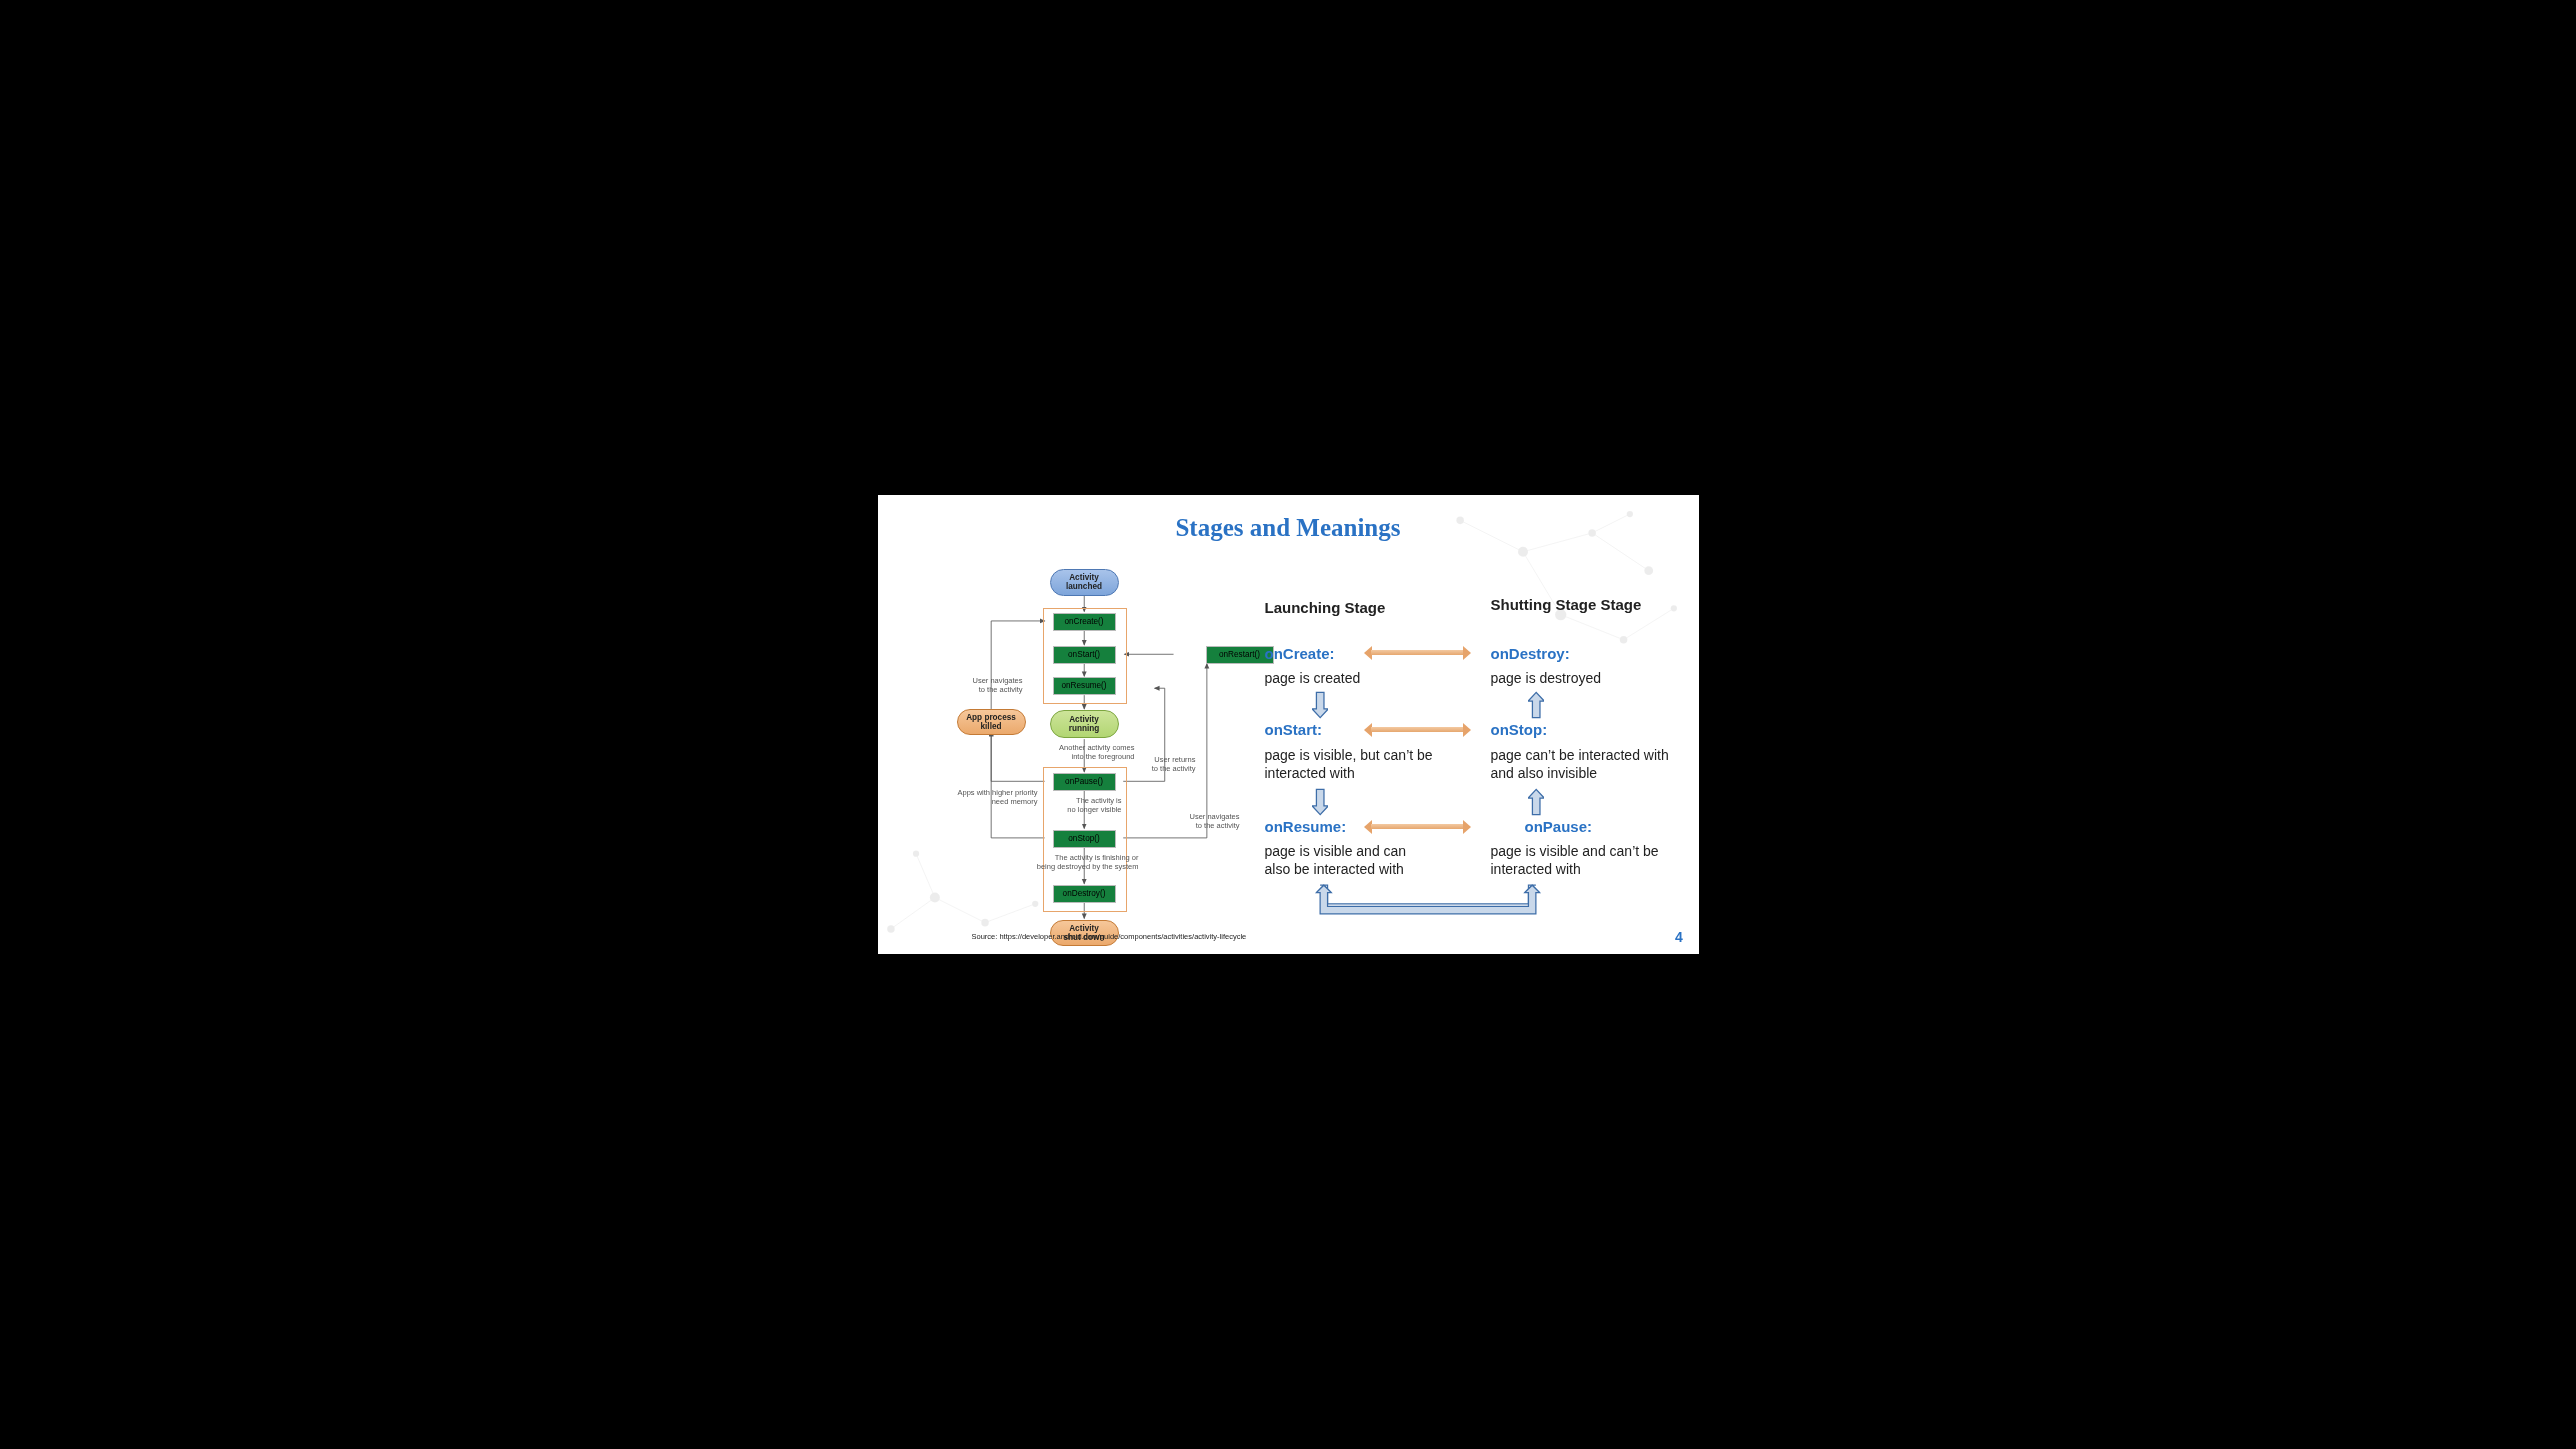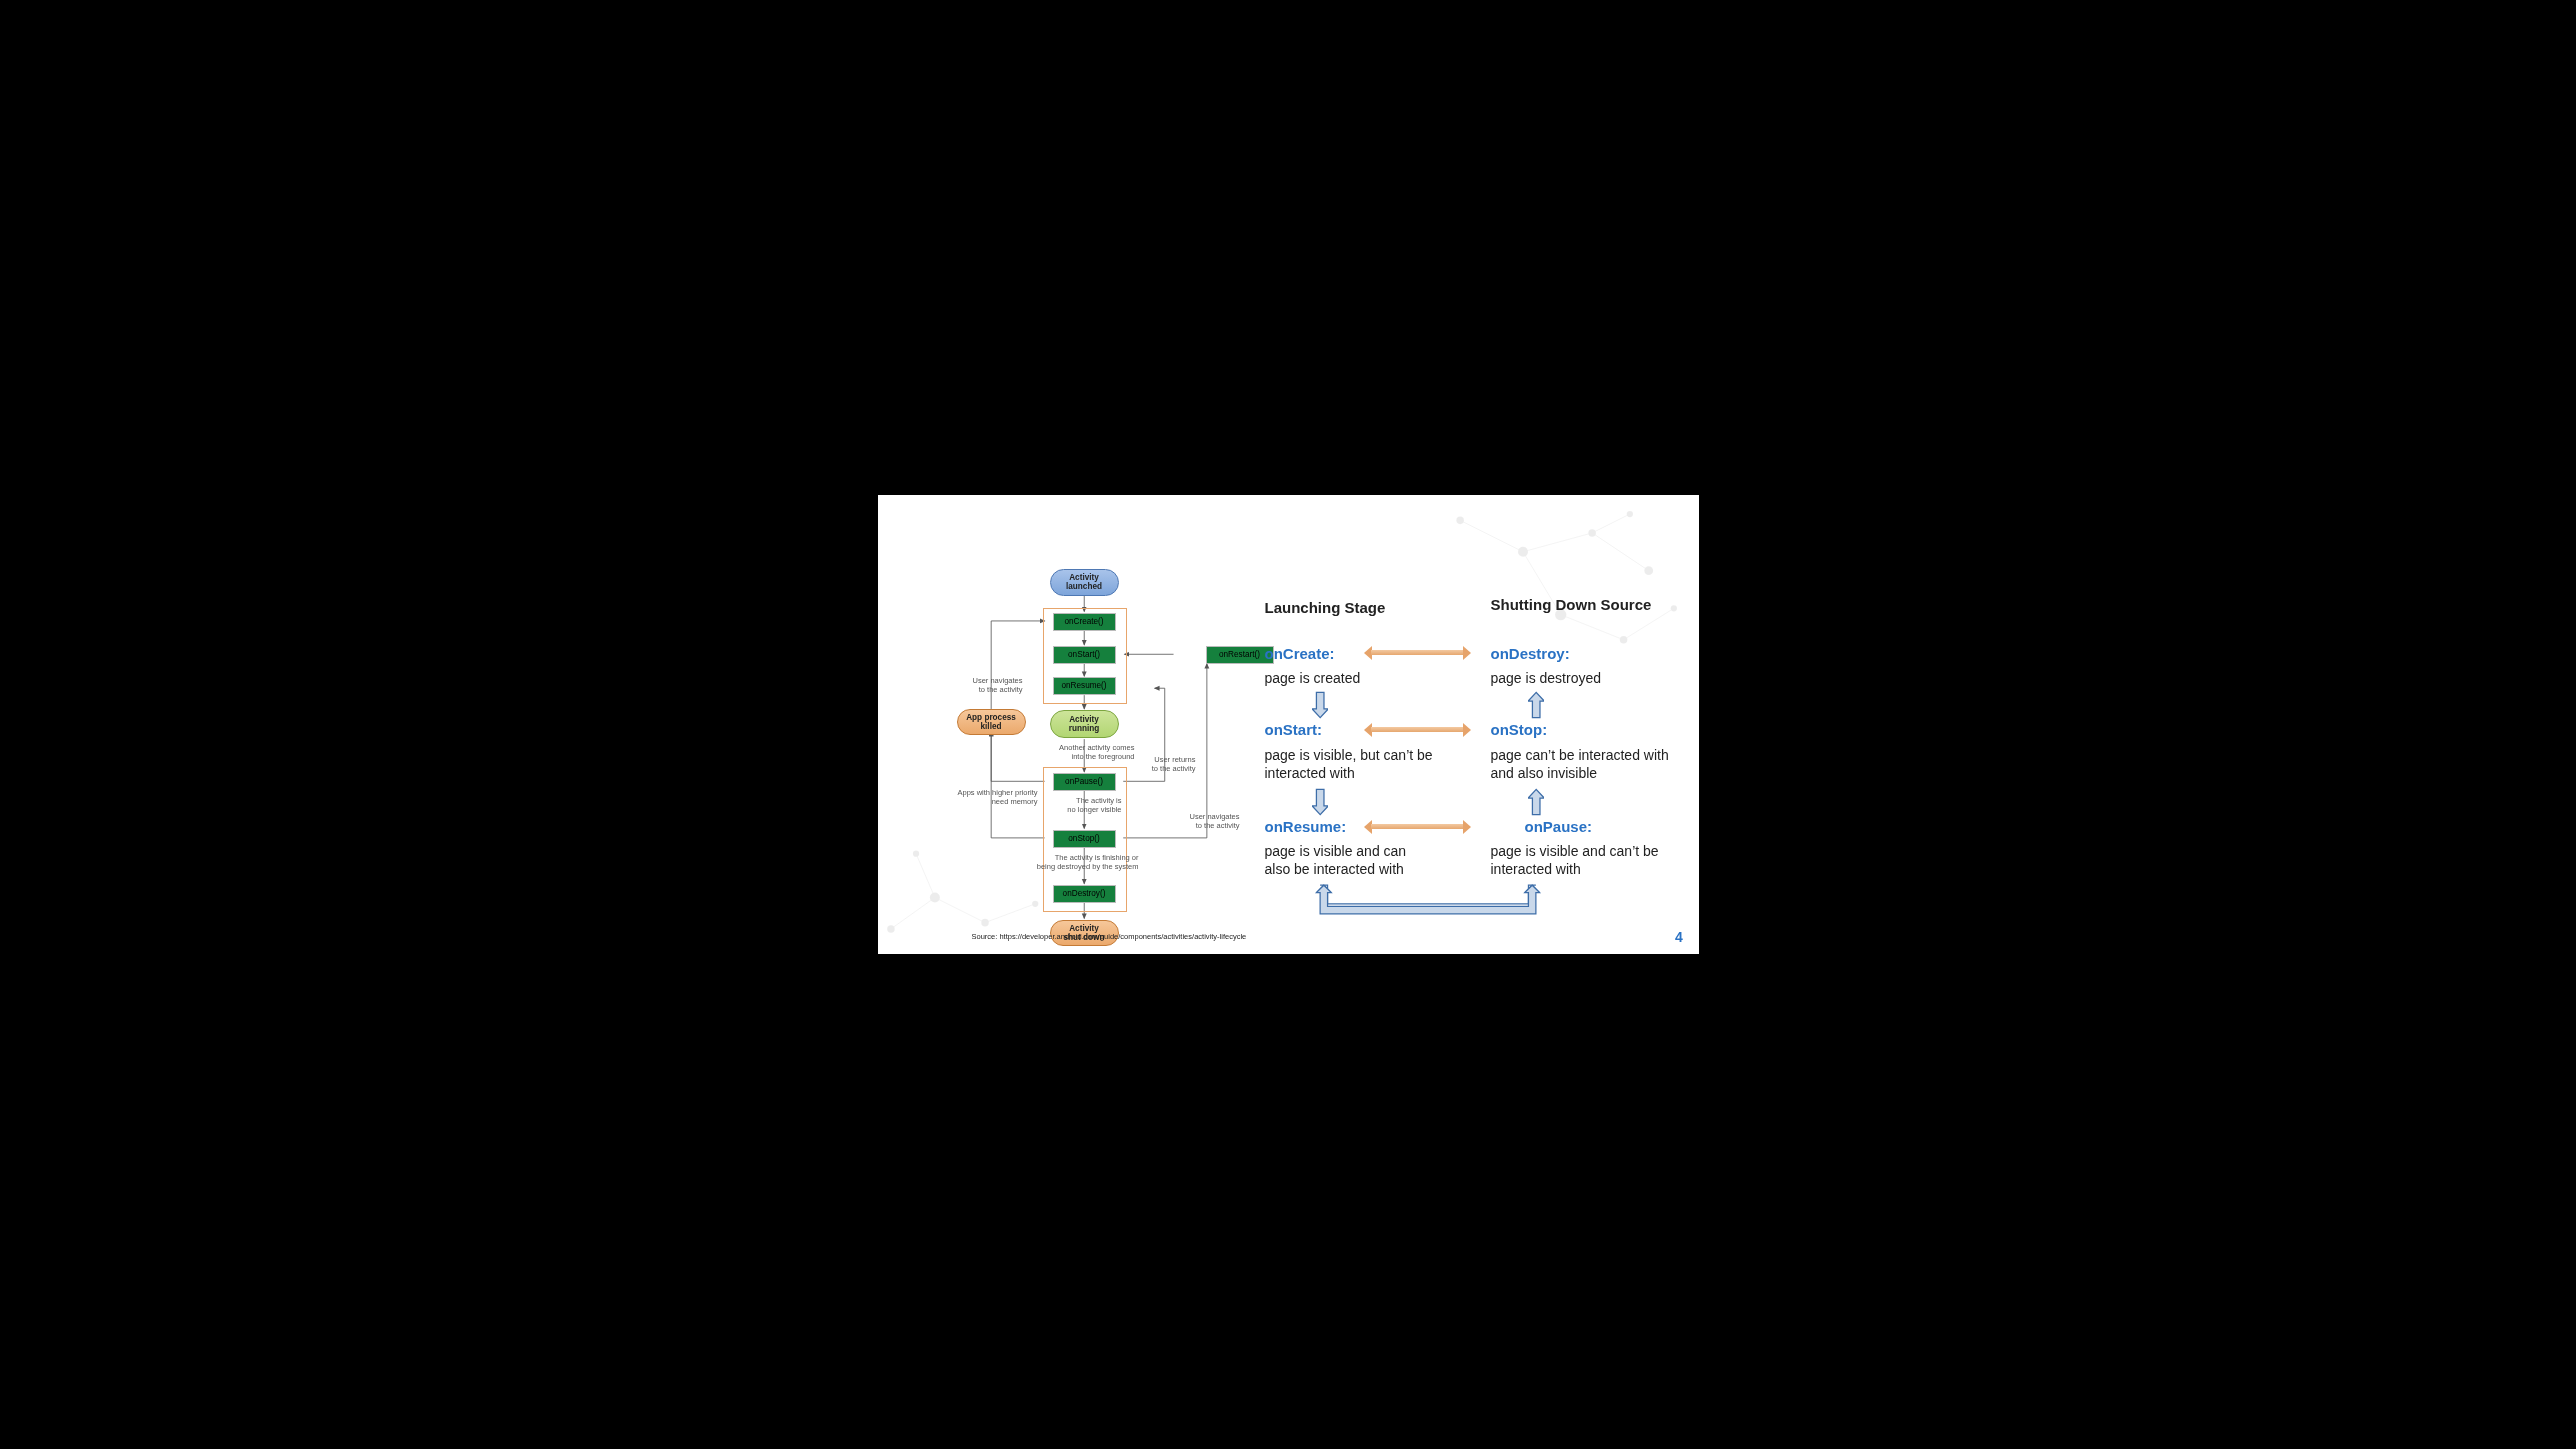--- a/index.html
+++ b/index.html
@@ -64,20 +64,21 @@
       <line x1="90" y1="130" x2="170" y2="170"></line>
       <line x1="90" y1="130" x2="60" y2="60"></line>
       <line x1="170" y1="170" x2="250" y2="140"></line>
     <circle cx="20" cy="180" r="6"></circle>
       <circle cx="90" cy="130" r="8"></circle>
       <circle cx="170" cy="170" r="6"></circle>
       <circle cx="60" cy="60" r="5"></circle>
       <circle cx="250" cy="140" r="5"></circle>
   </svg>
 
+  <div class="title">Stages and Meanings</div>
 
   <div class="flow">
 
     <svg width="327" height="390" viewBox="0 0 520 620">
       <defs>
         <marker id="ah" markerWidth="8" markerHeight="8" refX="6" refY="3" orient="auto">
           <path d="M0,0 L7,3 L0,6 Z" fill="#555"></path>
         </marker>
       </defs>
       <g stroke="#555" stroke-width="1.3" fill="none" marker-end="url(#ah)">
@@ -123,21 +124,21 @@
     <div class="lbl" style="left:38px; top:119px;width:63px;">User navigates<br>to the activity</div>
     <div class="lbl" style="left:22px; top:231px;width:94px;">Apps with higher priority<br>need memory</div>
     <div class="lbl" style="left:112px;top:186px;width:101px;">Another activity comes<br>into the foreground</div>
     <div class="lbl" style="left:217px;top:198px;width:57px;">User returns<br>to the activity</div>
     <div class="lbl" style="left:125px;top:239px;width:75px;">The activity is<br>no longer visible</div>
     <div class="lbl" style="left:255px;top:255px;width:63px;">User navigates<br>to the activity</div>
     <div class="lbl" style="left:110px;top:296px;width:107px;">The activity is finishing or<br>being destroyed by the system</div>
   </div>
 
   <div class="col-h" style="left:387px;top:104px;">Launching Stage</div>
-  <div class="col-h" style="left:613px;top:101px;">Shutting Down Source</div>
+  <div class="col-h" style="left:613px;top:101px;">Shutting Stage Stage</div>
 
   <div class="stage-t" style="left:387px;top:150px;">onCreate:</div>
   <div class="stage-d" style="left:387px;top:175px;">page is created</div>
   <div class="stage-t" style="left:613px;top:150px;">onDestroy:</div>
   <div class="stage-d" style="left:613px;top:175px;">page is destroyed</div>
   <div class="darrow" style="left:486px;top:153px;width:107px;">
       <div class="l"></div>
       <div class="bar"></div>
       <div class="r"></div>
     </div>

